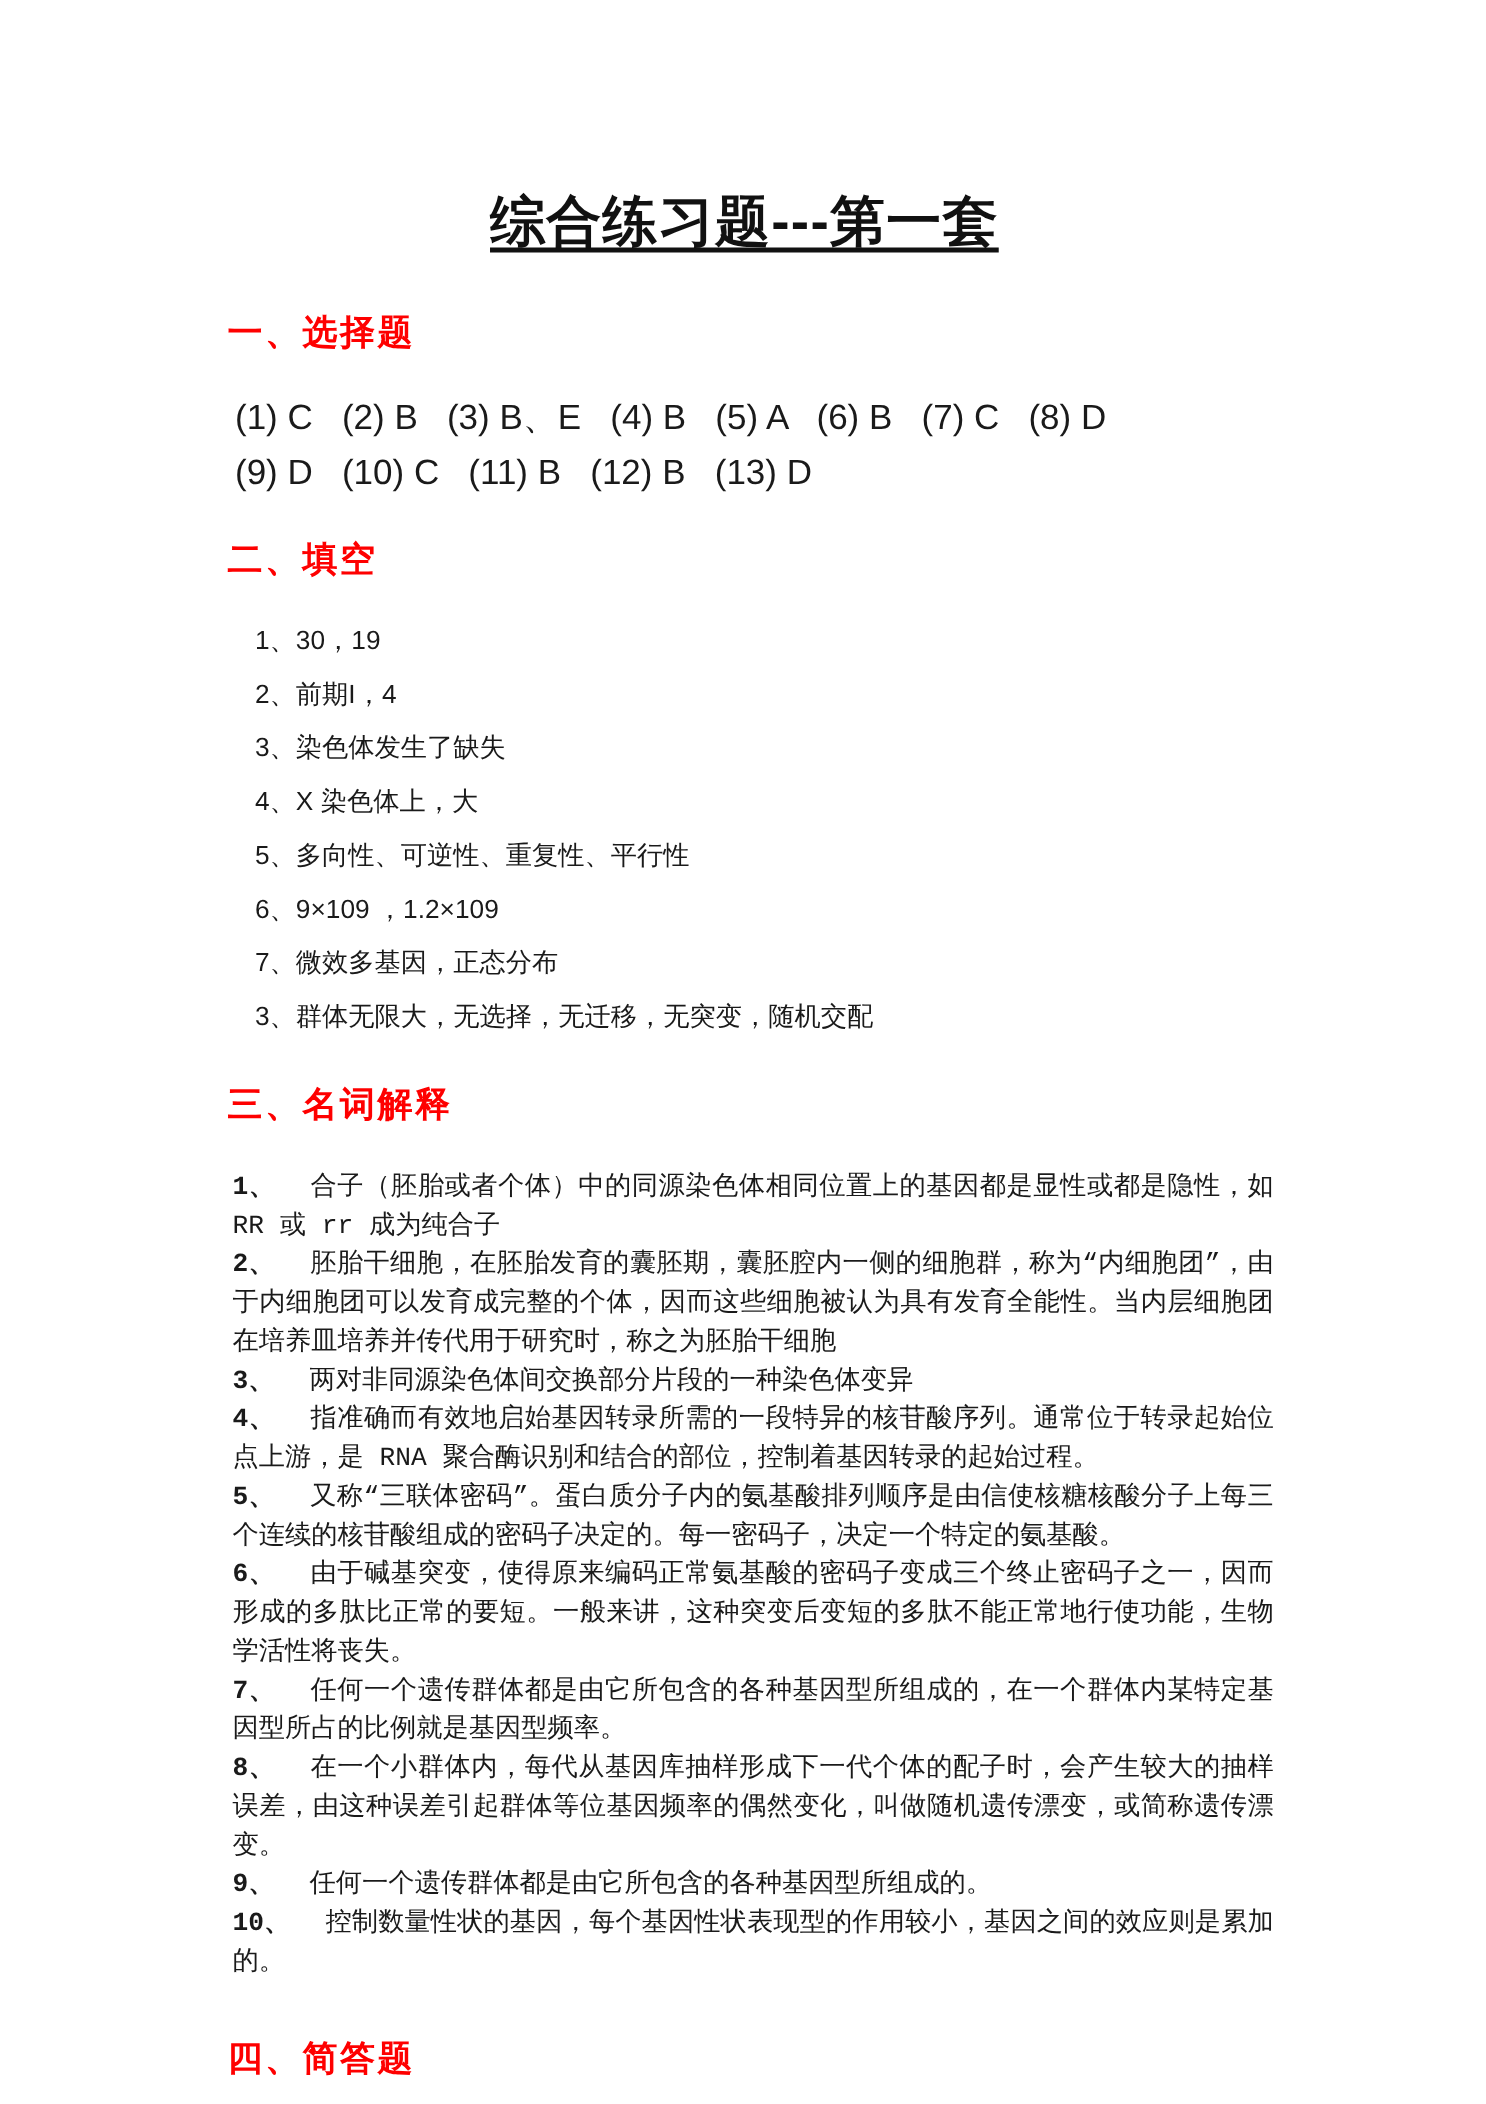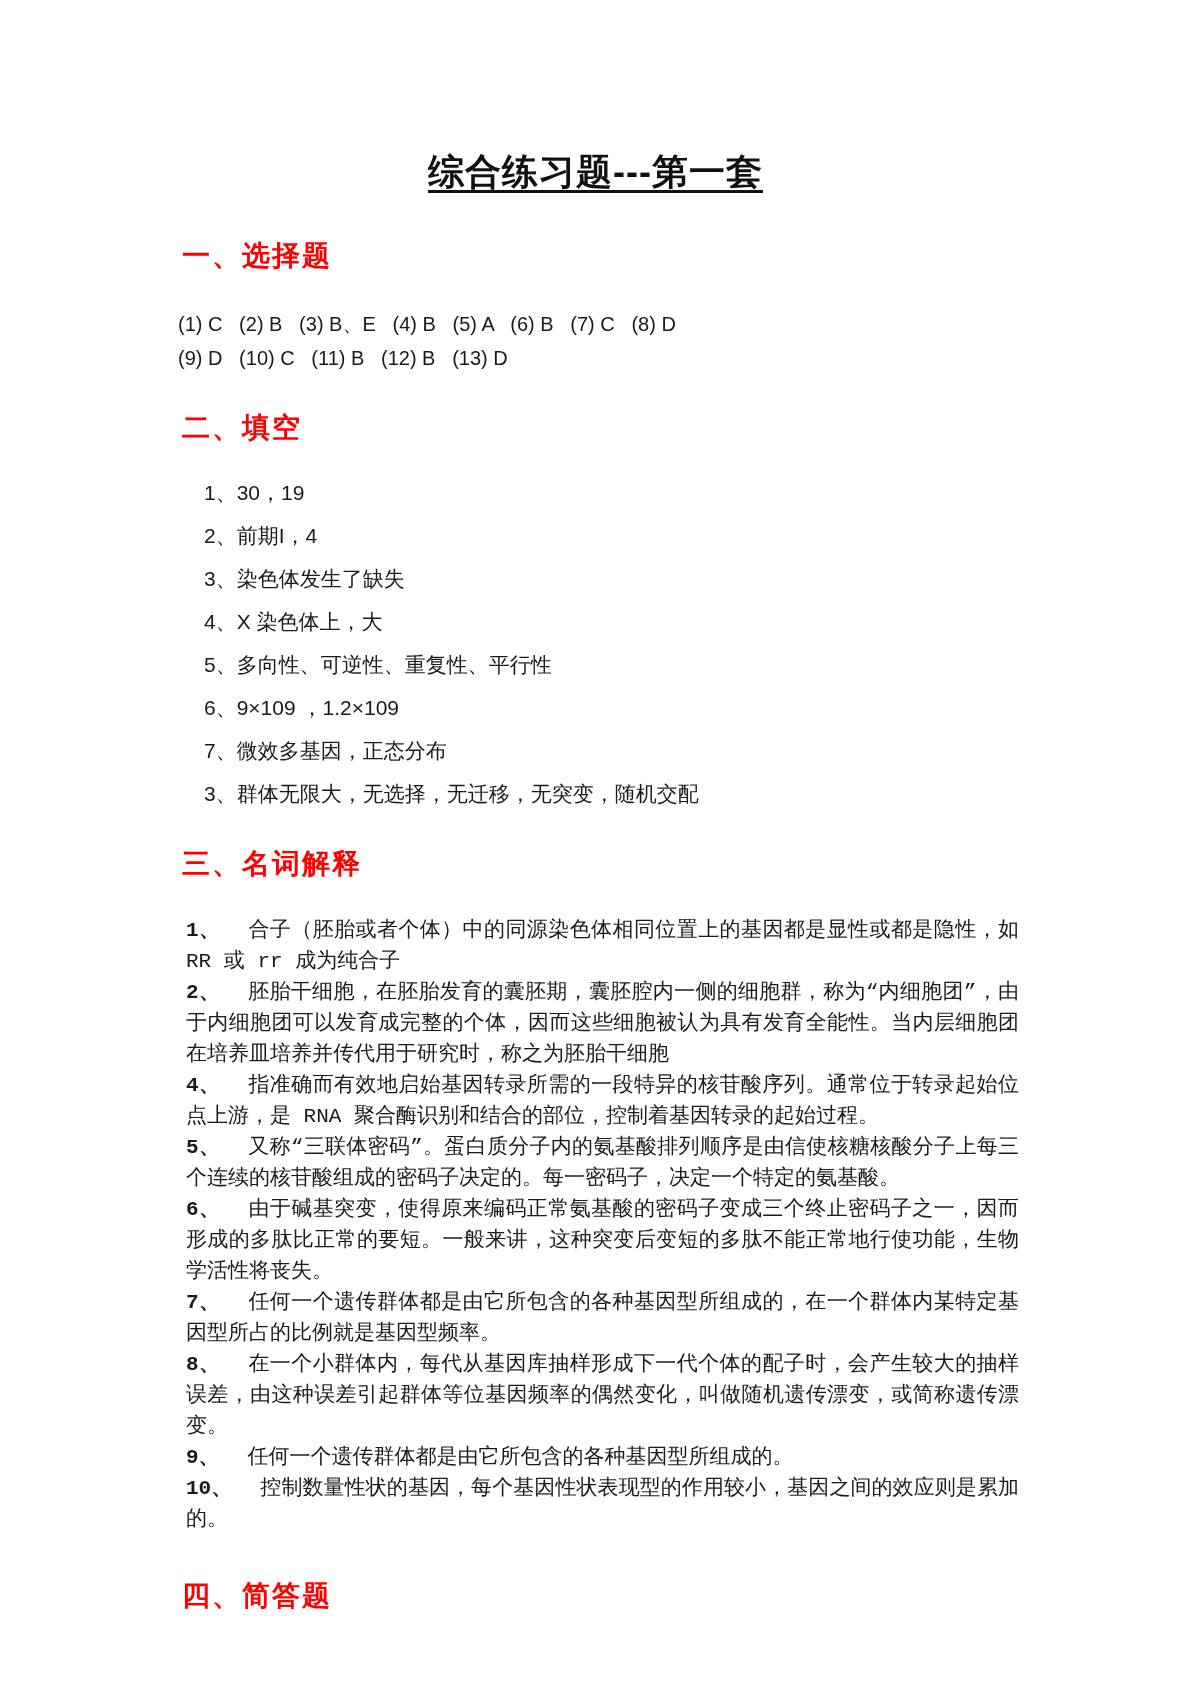--- a/index.html
+++ b/index.html
@@ -15,21 +15,21 @@
     background: #ffffff;
     box-sizing: border-box;
     padding: 148px 168px 0 170px;
     font-family: "Liberation Sans", "DejaVu Sans", sans-serif;
     color: #1a1a1a;
     overflow: hidden;
   }
   .doc-title {
     margin: 0 0 40px 0;
     text-align: center;
-    font-size: 36px;
+    font-size: 44px;
     font-weight: 700;
     letter-spacing: 1px;
     text-decoration: underline;
     text-underline-offset: 6px;
     color: #111111;
   }
   .section-heading {
     margin: 12px;
     font-size: 28px;
     font-weight: 700;
@@ -39,22 +39,22 @@
   .heading-choice { margin-top: 0; }
   .heading-fill   { margin-top: 34px; }
   .heading-terms  { margin-top: 36px; }
   .heading-short  { margin-top: 42px; }
 
   .choice-block {
     margin-top: 32px;
     padding-left: 8px;
   }
   .choice-line {
-    margin: 0;
-    font-size: 20px;
+    margin: 10px;
+    font-size: 28px;
     line-height: 34px;
     white-space: pre-wrap;
     color: #1a1a1a;
   }
 
   .fill-block {
     margin-top: 30px;
     padding-left: 22px;
   }
   .fill-line {
@@ -105,20 +105,21 @@
     <p class="fill-line">5、多向性、可逆性、重复性、平行性</p>
     <p class="fill-line">6、9×109 ，1.2×109</p>
     <p class="fill-line">7、微效多基因，正态分布</p>
     <p class="fill-line">3、群体无限大，无选择，无迁移，无突变，随机交配</p>
   </div>
 
   <h2 class="section-heading heading-terms">三、名词解释</h2>
   <div class="terms-block">
     <p class="term-item"><span class="term-num">1、</span><span>合子（胚胎或者个体）中的同源染色体相同位置上的基因都是显性或都是隐性，如 RR 或 rr 成为纯合子</span></p>
     <p class="term-item"><span class="term-num">2、</span><span>胚胎干细胞，在胚胎发育的囊胚期，囊胚腔内一侧的细胞群，称为“内细胞团”，由于内细胞团可以发育成完整的个体，因而这些细胞被认为具有发育全能性。当内层细胞团在培养皿培养并传代用于研究时，称之为胚胎干细胞</span></p>
+    <p class="term-item"><span class="term-num">3、</span><span>两对非同源染色体间交换部分片段的一种染色体变异</span></p>
     <p class="term-item"><span class="term-num">4、</span><span>指准确而有效地启始基因转录所需的一段特异的核苷酸序列。通常位于转录起始位点上游，是 RNA 聚合酶识别和结合的部位，控制着基因转录的起始过程。</span></p>
     <p class="term-item"><span class="term-num">5、</span><span>又称“三联体密码”。蛋白质分子内的氨基酸排列顺序是由信使核糖核酸分子上每三个连续的核苷酸组成的密码子决定的。每一密码子，决定一个特定的氨基酸。</span></p>
     <p class="term-item"><span class="term-num">6、</span><span>由于碱基突变，使得原来编码正常氨基酸的密码子变成三个终止密码子之一，因而形成的多肽比正常的要短。一般来讲，这种突变后变短的多肽不能正常地行使功能，生物学活性将丧失。</span></p>
     <p class="term-item"><span class="term-num">7、</span><span>任何一个遗传群体都是由它所包含的各种基因型所组成的，在一个群体内某特定基因型所占的比例就是基因型频率。</span></p>
     <p class="term-item"><span class="term-num">8、</span><span>在一个小群体内，每代从基因库抽样形成下一代个体的配子时，会产生较大的抽样误差，由这种误差引起群体等位基因频率的偶然变化，叫做随机遗传漂变，或简称遗传漂变。</span></p>
     <p class="term-item"><span class="term-num">9、</span><span>任何一个遗传群体都是由它所包含的各种基因型所组成的。</span></p>
     <p class="term-item"><span class="term-num">10、</span><span>控制数量性状的基因，每个基因性状表现型的作用较小，基因之间的效应则是累加的。</span></p>
   </div>
 
   <h2 class="section-heading heading-short">四、简答题</h2>

